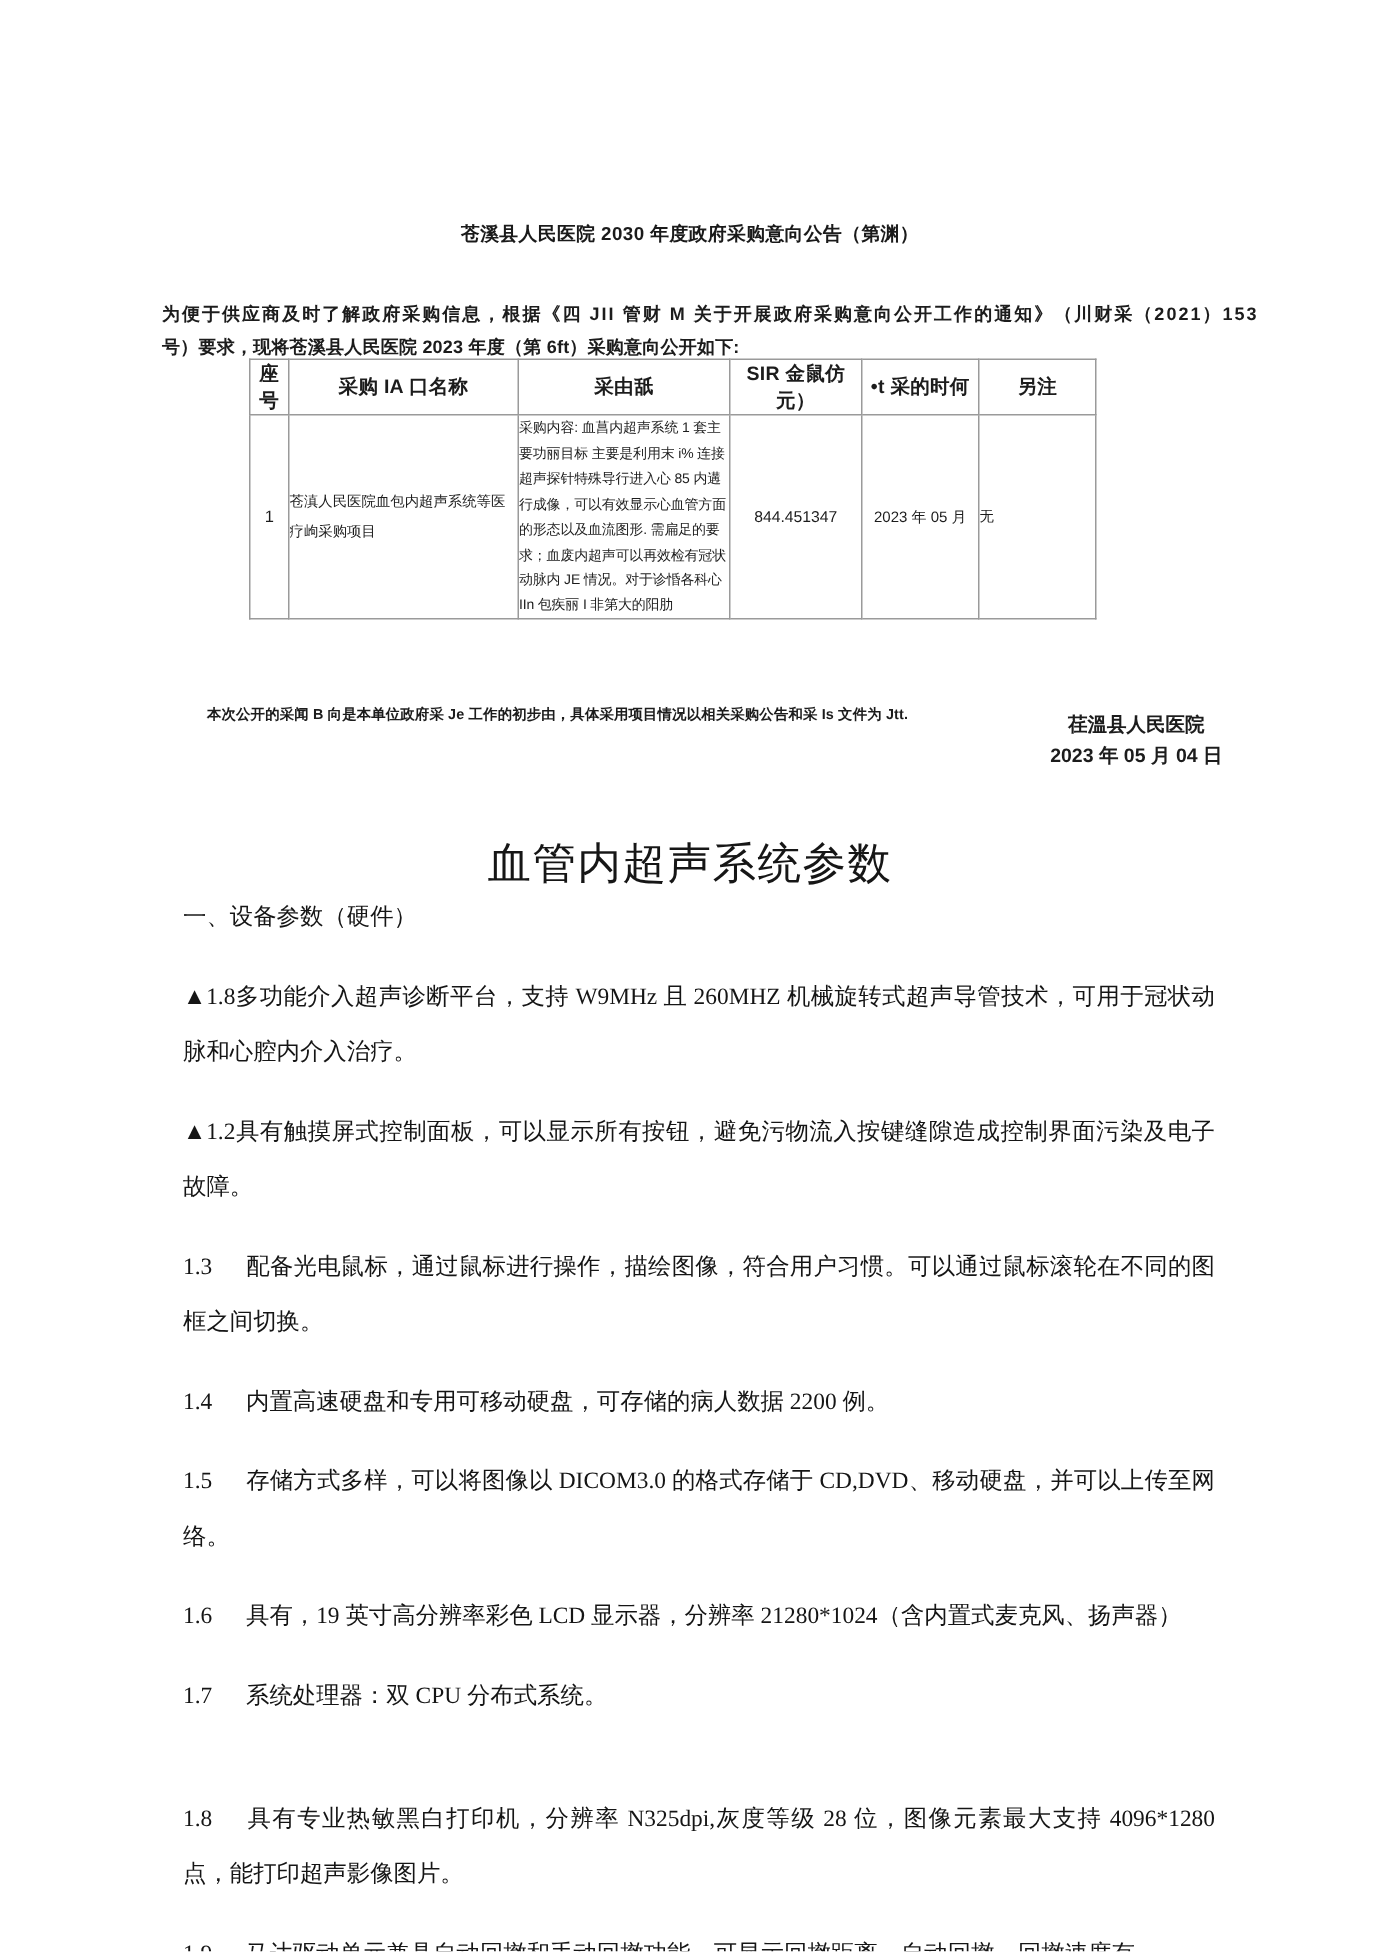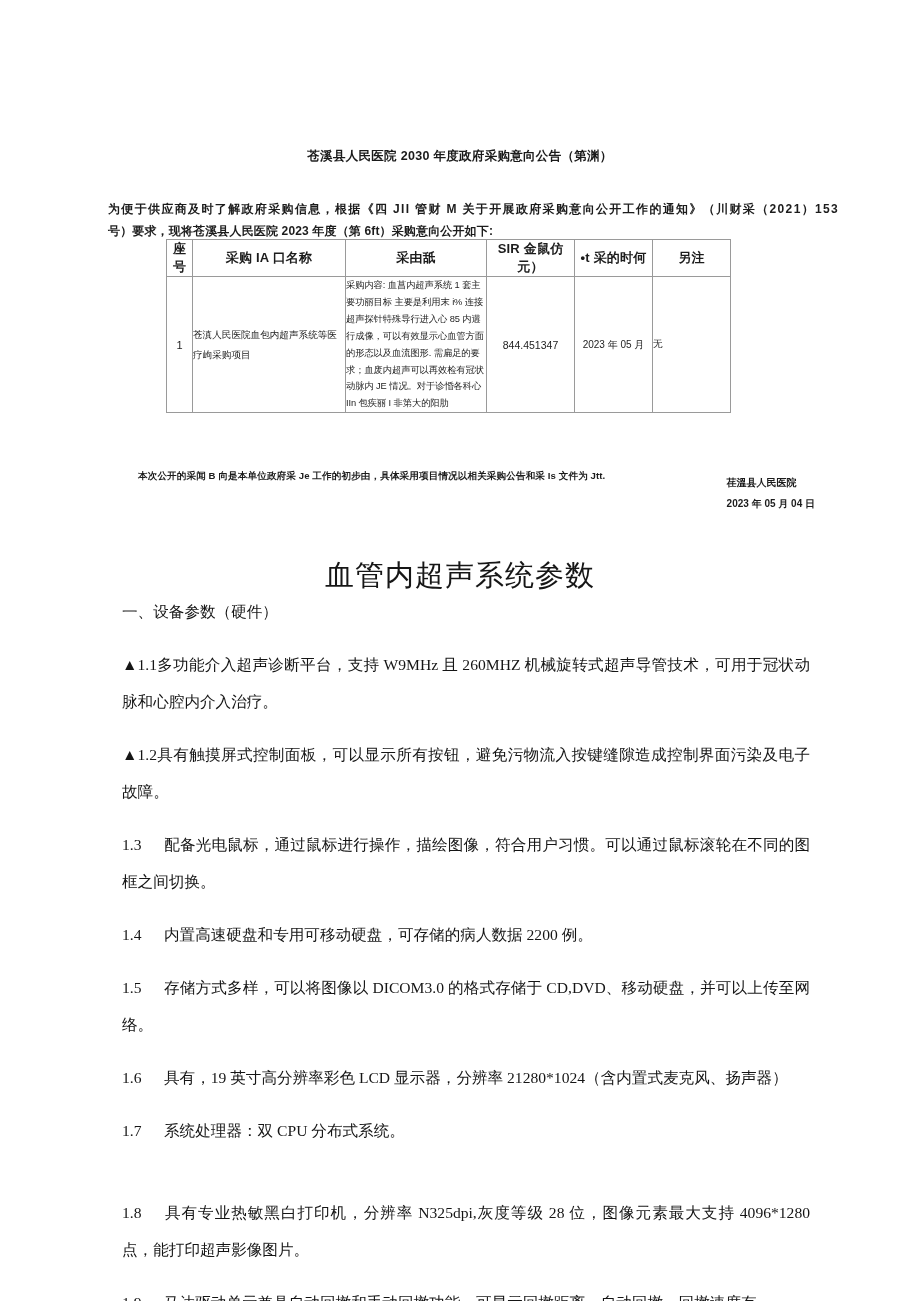--- a/index.html
+++ b/index.html
@@ -133,23 +133,23 @@
     font-weight: 700;
     color: #1c1c1c;
     white-space: nowrap;
     letter-spacing: 0.1px;
     margin-top: 20px;
   }
   .ann-sign {
     position: absolute;
     right: 105px;
     top: 472px;
-    text-align: left;
-    font-family: "Liberation Sans", "DejaVu Sans", sans-serif;
-    font-size: 10px;
+    text-align: center;
+    font-family: "Liberation Sans", "DejaVu Sans", sans-serif;
+    font-size: 13px;
     font-weight: 700;
     color: #1c1c1c;
     line-height: 21px;
   }
 
   
   .spec-title {
     position: absolute;
     left: 0;
     right: 0;
@@ -244,21 +244,21 @@
   <div class="ann-sign">
     <div>荏溫县人民医院</div>
     <div>2023 年 05 月 04 日</div>
   </div>
 
   <div class="spec-title">血管内超声系统参数</div>
 
   <div class="spec-body">
     <p class="section">一、设备参数（硬件）</p>
 
-    <p class="item gap-before"><span class="num-tight">▲1.1</span><span>多功能介入超声诊断平台，支持 W9MHz 且 260MHZ 机械旋转式超声导管技术，可用于冠状动脉和心腔内介入治疗。</span></p>
+    <p class="item gap-before"><span class="num-tight">▲1.8</span><span>多功能介入超声诊断平台，支持 W9MHz 且 260MHZ 机械旋转式超声导管技术，可用于冠状动脉和心腔内介入治疗。</span></p>
 
     <p class="item gap-before"><span class="num-tight">▲1.2</span><span>具有触摸屏式控制面板，可以显示所有按钮，避免污物流入按键缝隙造成控制界面污染及电子故障。</span></p>
 
     <p class="item gap-before"><span class="num">1.3</span><span>配备光电鼠标，通过鼠标进行操作，描绘图像，符合用户习惯。可以通过鼠标滚轮在不同的图框之间切换。</span></p>
 
     <p class="item gap-before"><span class="num">1.4</span><span>内置高速硬盘和专用可移动硬盘，可存储的病人数据 2200 例。</span></p>
 
     <p class="item gap-before"><span class="num">1.5</span><span>存储方式多样，可以将图像以 DICOM3.0 的格式存储于 CD,DVD、移动硬盘，并可以上传至网络。</span></p>
 
     <p class="item gap-before"><span class="num">1.6</span><span>具有，19 英寸高分辨率彩色 LCD 显示器，分辨率 21280*1024（含内置式麦克风、扬声器）</span></p>

